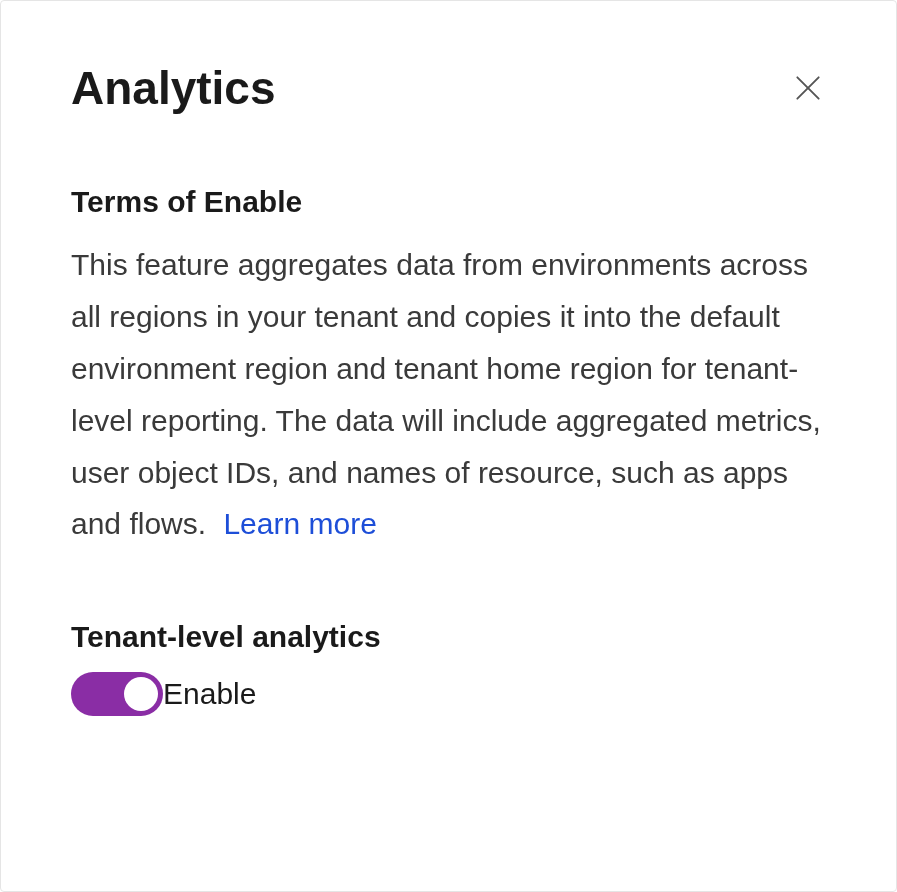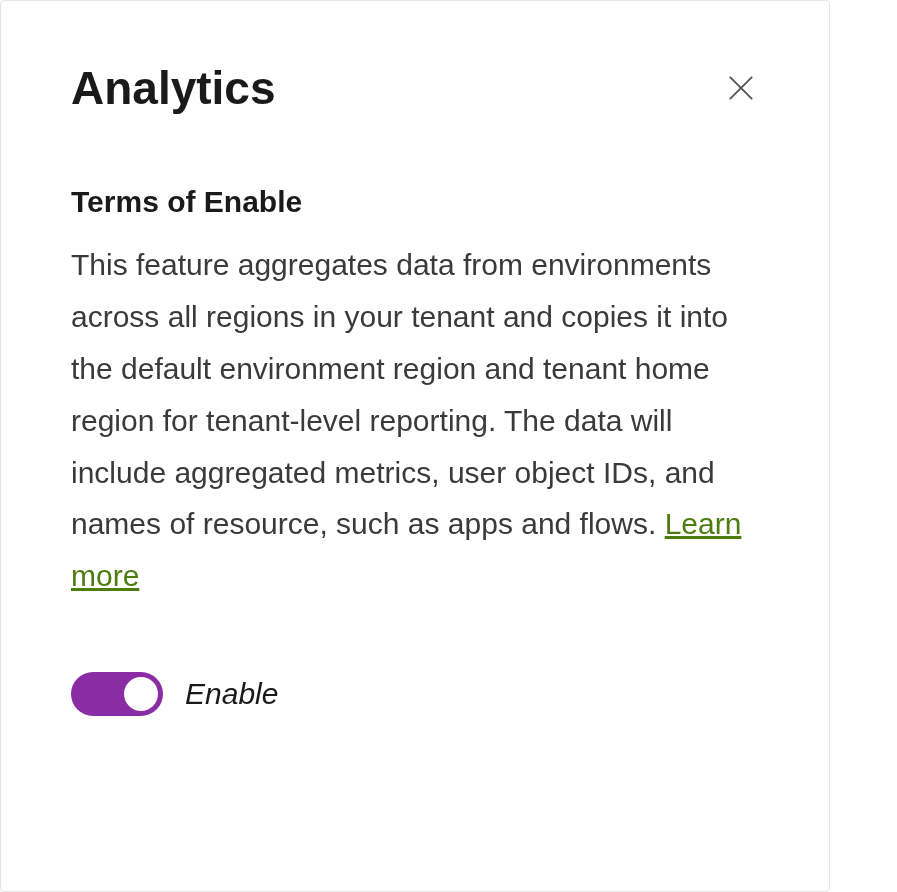--- a/index.html
+++ b/index.html
@@ -8,21 +8,21 @@
       padding: 0;
     }
     body {
       font-family: "Segoe UI", -apple-system, BlinkMacSystemFont, sans-serif;
       background: #fff;
       width: 897px;
       height: 892px;
       position: relative;
     }
     .panel {
-      width: 830px;
+      width: 897px;
       height: 892px;
       border: 1px solid #e5e5e5;
       border-radius: 4px;
       padding: 60px 70px 40px 70px;
       background: #fff;
     }
     .header-row {
       display: flex;
       justify-content: space-between;
       align-items: center;
@@ -54,35 +54,33 @@
       margin-bottom: 20px;
     }
     .body-text {
       font-size: 30px;
       font-weight: 400;
       color: #3a3a3a;
       line-height: 1.73;
       margin-bottom: 70px;
     }
     .link {
-      color: #4d7c0f;
-      text-decoration: underline;
+      color: #1d4ed8;
       cursor: pointer;
+      margin-left: 9px;
     }
     .toggle-label-heading {
       font-size: 30px;
       font-weight: 600;
       color: #1a1a1a;
       margin-bottom: 18px;
     }
     .toggle-row {
       display: flex;
       align-items: center;
-      gap: 22px;
-      font-style: italic;
     }
     .toggle {
       position: relative;
       width: 92px;
       height: 44px;
       background: #8a2da5;
       border-radius: 22px;
       cursor: pointer;
     }
     .toggle-thumb {
@@ -114,20 +112,21 @@
       </svg>
     </div>
   </div>
 
   <h2 class="section-heading">Terms of Enable</h2>
 
   <p class="body-text">
     <span>This feature aggregates data from environments across all regions in your tenant and copies it into the default environment region and tenant home region for tenant-level reporting. The data will include aggregated metrics, user object IDs, and names of resource, such as apps and flows. </span><a class="link">Learn more</a>
   </p>
 
+  <h3 class="toggle-label-heading">Tenant-level analytics</h3>
 
   <div class="toggle-row">
     <div class="toggle" role="switch" aria-checked="true">
       <div class="toggle-thumb"></div>
     </div>
     <span class="toggle-text">Enable</span>
   </div>
 
 </div>
 

